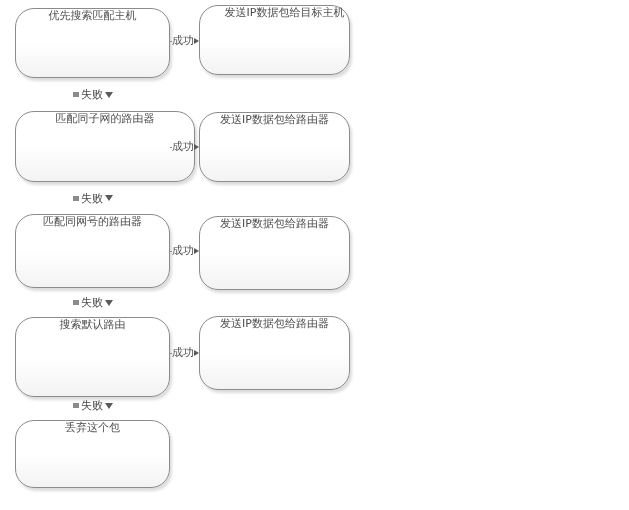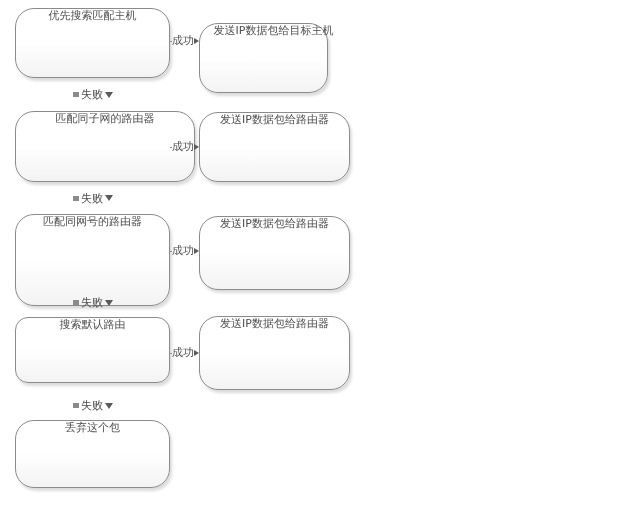--- a/index.html
+++ b/index.html
@@ -30,25 +30,25 @@
   .node .node-label {
     font-size: 11px;
     color: #4d4d4d;
     line-height: 1.2;
     padding: 0 6px;
     white-space: nowrap;
   }
   
   .l1 { left: 15px;  top: 8px;   width: 155px; height: 70px; }
   .l2 { left: 15px;  top: 111px; width: 180px; height: 71px; }
-  .l3 { left: 15px;  top: 214px; width: 155px; height: 92px; }
-  .l4 { left: 15px;  top: 317px; width: 155px; height: 66px; border-radius: 13px; }
+  .l3 { left: 15px;  top: 214px; width: 155px; height: 74px; }
+  .l4 { left: 15px;  top: 317px; width: 155px; height: 80px; }
   .l5 { left: 15px;  top: 420px; width: 155px; height: 68px; }
   
-  .r1 { left: 199px; top: 23px;   width: 129px; height: 70px; padding-left: 20px; }
+  .r1 { left: 199px; top: 5px;   width: 151px; height: 70px; padding-left: 20px; }
   .r2 { left: 199px; top: 112px; width: 151px; height: 70px; }
   .r3 { left: 199px; top: 216px; width: 151px; height: 74px; }
   .r4 { left: 199px; top: 316px; width: 151px; height: 74px; }
 
   
   .h-connector {
     position: absolute;
     left: 170px;
     width: 29px;
     height: 14px;

